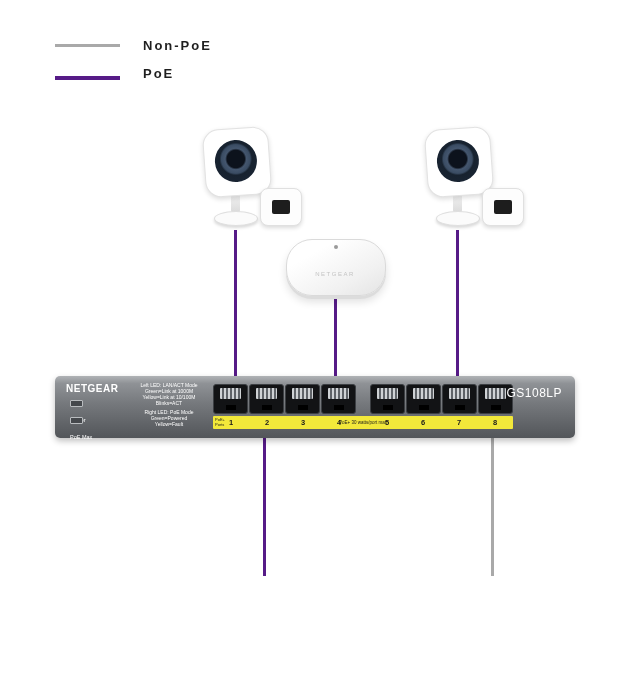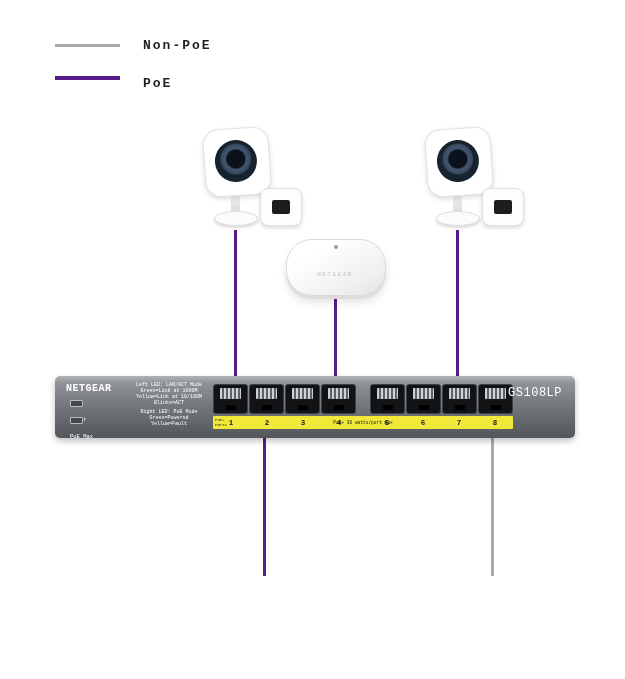--- a/index.html
+++ b/index.html
@@ -1,19 +1,19 @@
 <!DOCTYPE html>
 <html><head>
 <meta charset="utf-8">
 <style>
   html, body { margin: 0; padding: 0; background: #ffffff; }
   .canvas {
     position: relative; width: 625px; height: 576px;
     background: #ffffff; overflow: hidden;
-    font-family: Liberation Mono, monospace;
+    font-family: Liberation Sans, sans-serif;
   }
 
   
   .legend-swatch { position: absolute; }
   .swatch-nonpoe { left: 55px; top: 44px; width: 65px; height: 3px; background: #a9a9a9; }
   .swatch-poe    { left: 55px; top: 76px; width: 65px; height: 4px; background: #561b87; }
   .legend-label {
     position: absolute; font-size: 13px; font-weight: bold;
     letter-spacing: 2px; color: #1f1f1f;
   }
@@ -138,21 +138,21 @@
   .lineart { position: absolute; }
 </style>
 </head>
 <body>
 
 <div class="canvas">
 
   <div class="legend-swatch swatch-nonpoe"></div>
   <div class="legend-label" style="left:143px;top:38px">Non-PoE</div>
   <div class="legend-swatch swatch-poe"></div>
-  <div class="legend-label" style="left:143px;top:76px">PoE</div>
+  <div class="legend-label" style="left:143px;top:66px">PoE</div>
 
   <div class="conn poe" style="left:234px;top:230px;height:148px"></div>
   <div class="conn poe" style="left:334px;top:297px;height:81px"></div>
   <div class="conn poe" style="left:456px;top:230px;height:148px"></div>
   <div class="conn poe" style="left:263px;top:438px;height:152px"></div>
   <div class="conn nonpoe" style="left:491px;top:438px;height:141px"></div>
 
   <div class="camera" style="left:198px;top:128px">
     <div class="cam-neck"></div>
     <div class="cam-base"></div>

